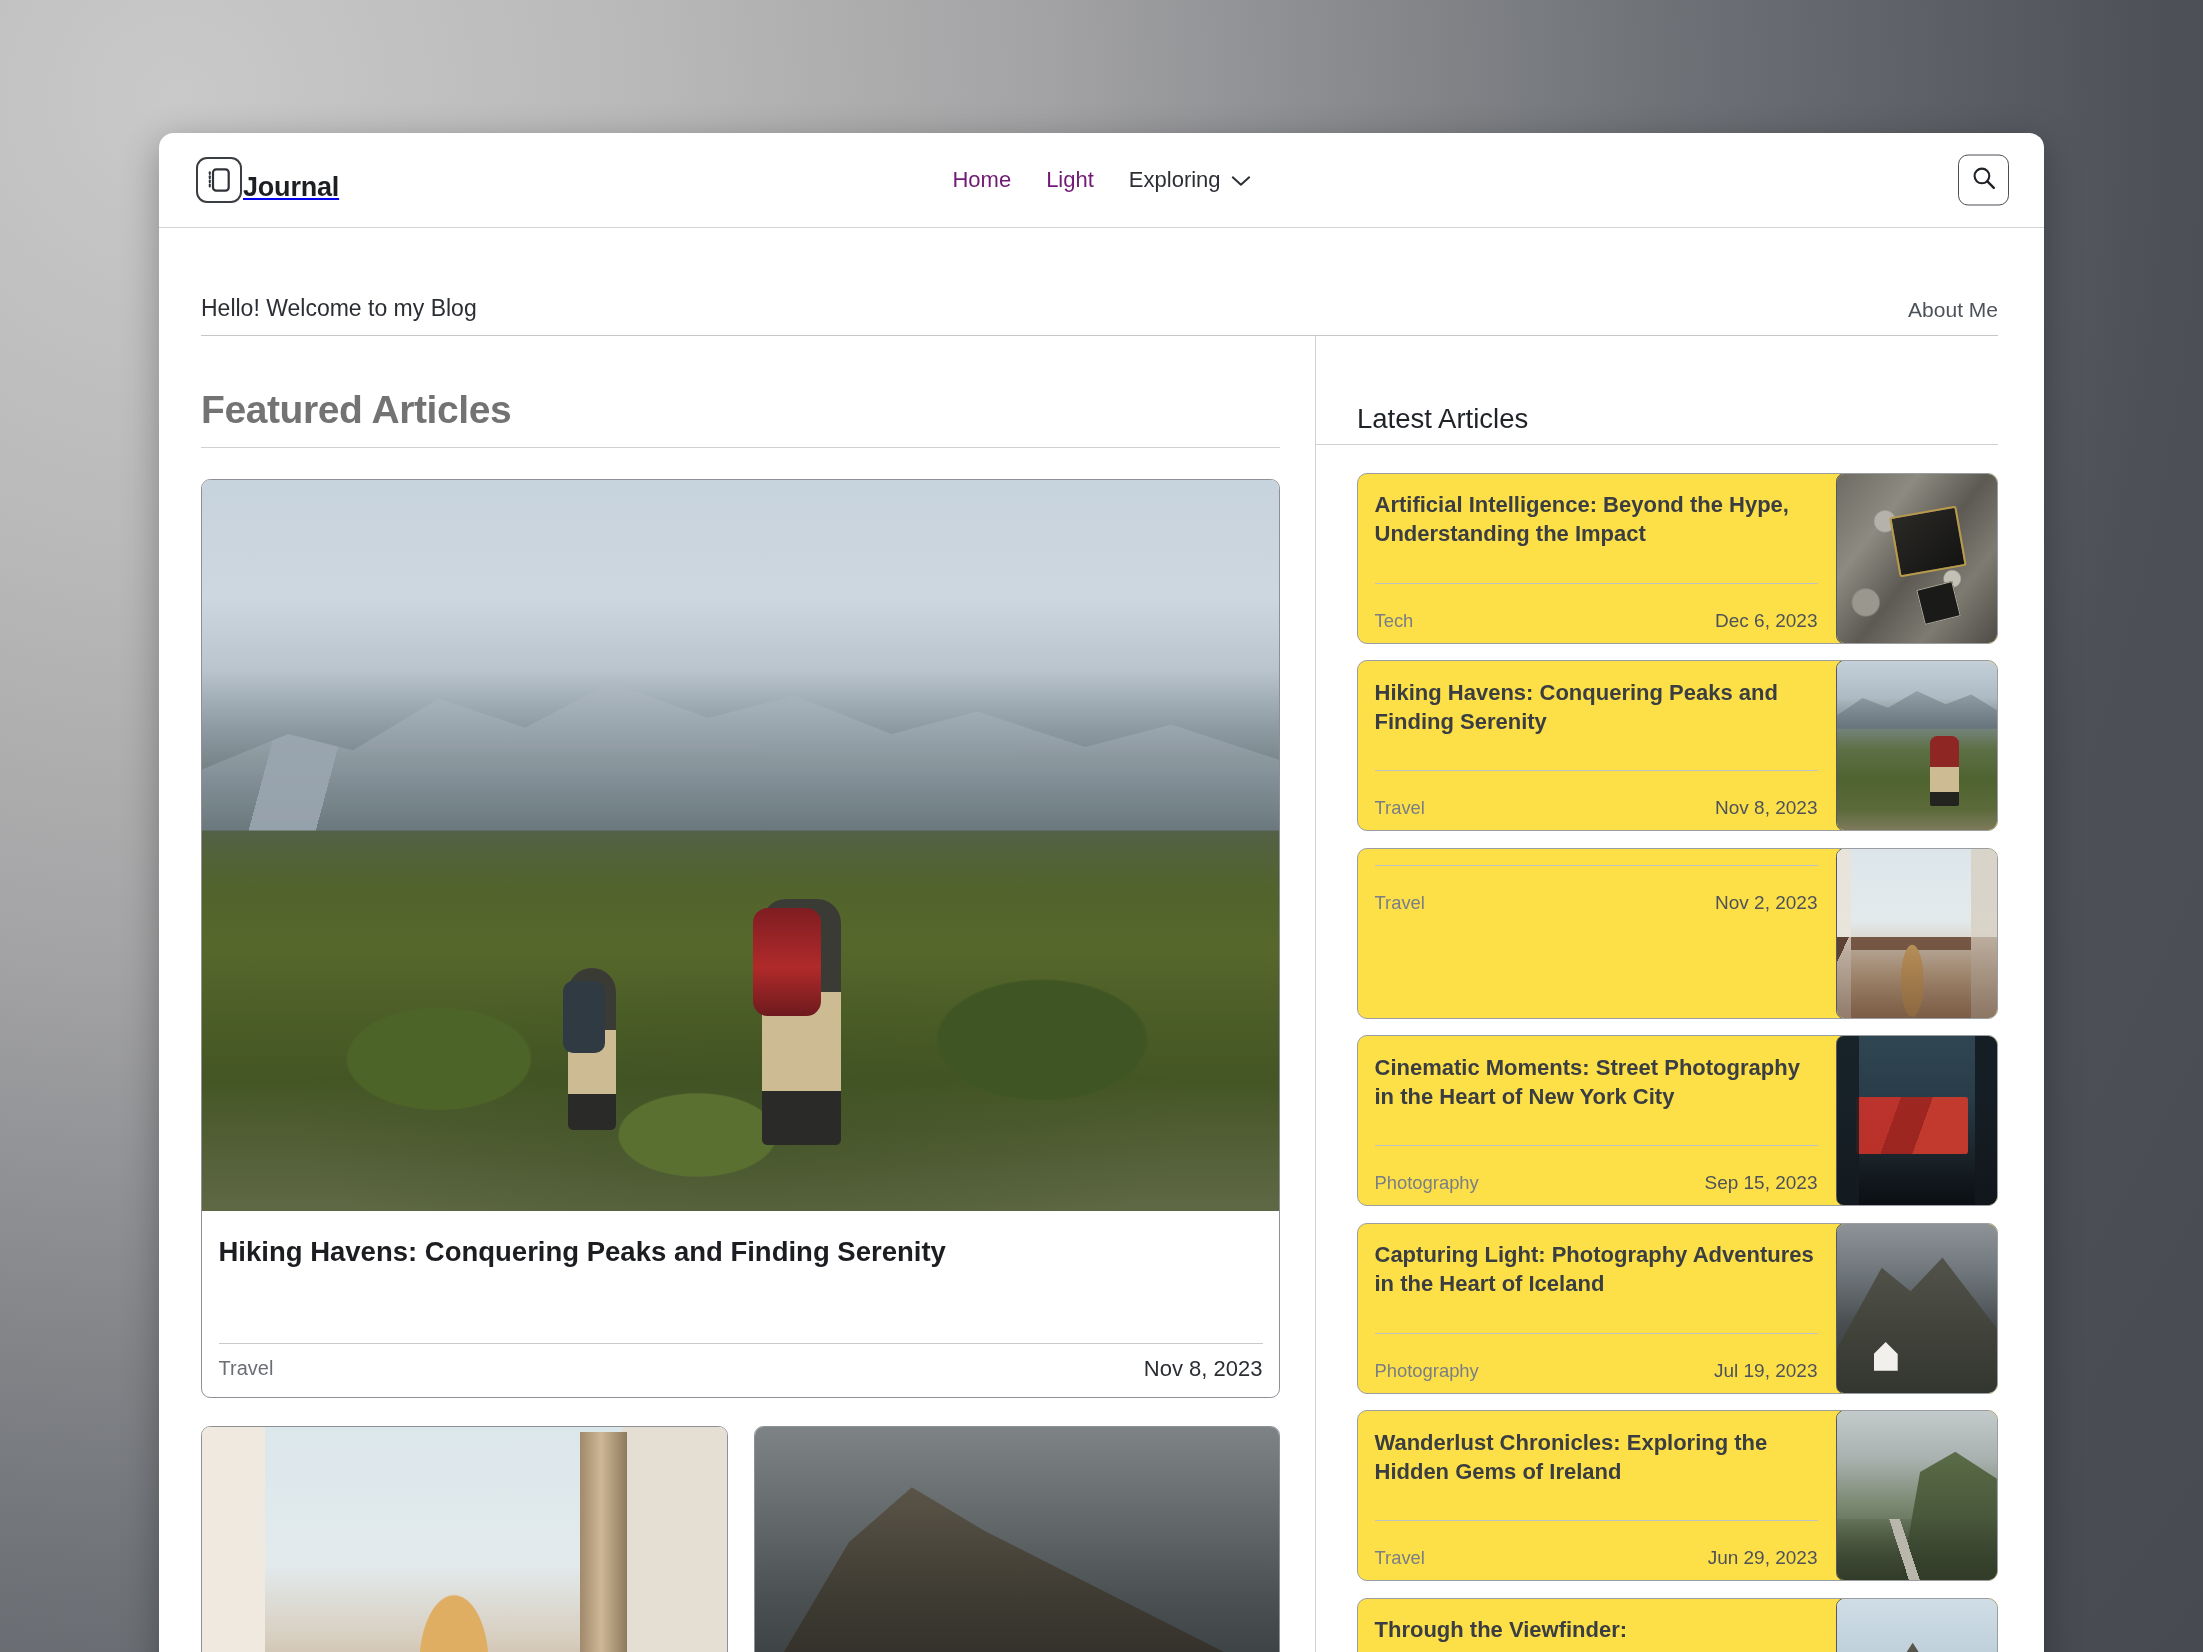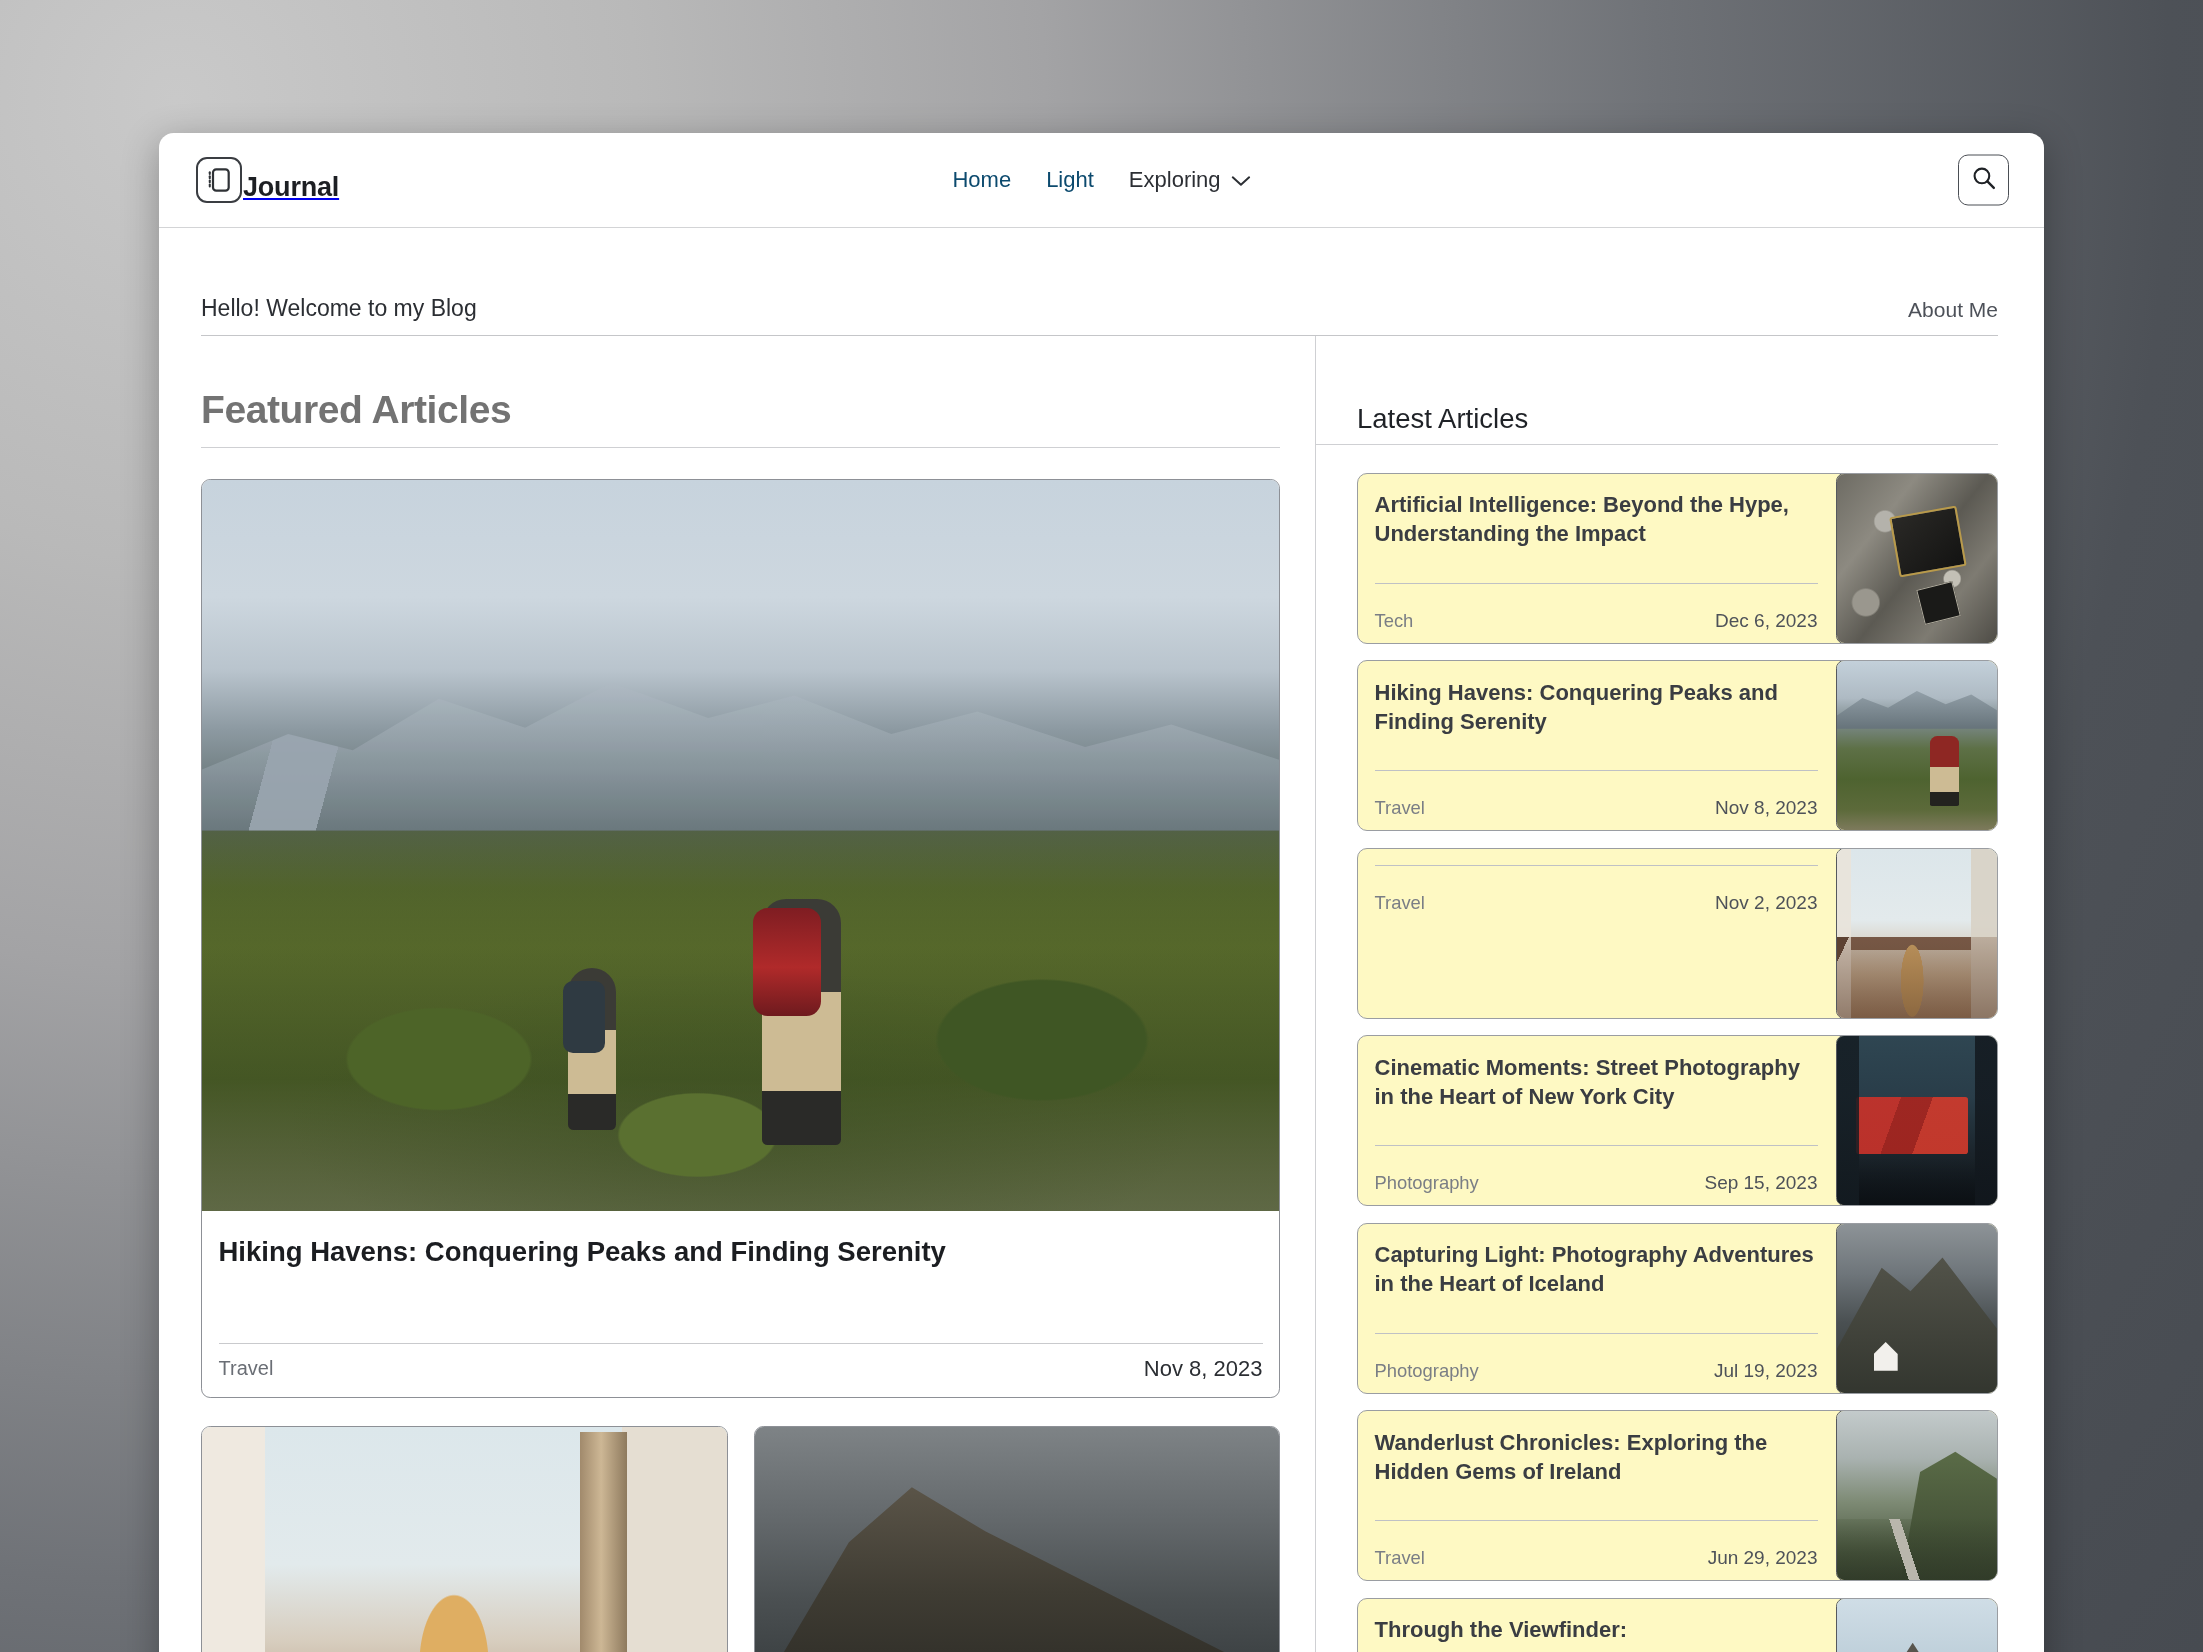--- a/index.html
+++ b/index.html
@@ -66,21 +66,21 @@
     position: absolute;
     left: 50%;
     transform: translateX(-50%);
     display: flex;
     align-items: center;
     gap: 35px;
   }
 
   .nav-link {
     font-size: 22px;
-    color: #0c4a6e;
+    color: #701a75;
     text-decoration: none;
     white-space: nowrap;
   }
 
   .nav-dropdown {
     display: flex;
     align-items: center;
     gap: 10px;
     font-size: 22px;
     color: #2c2f34;
@@ -227,21 +227,21 @@
   .latest-list {
     margin-top: 27.5px;
     display: flex;
     flex-direction: column;
     gap: 16.5px;
   }
 
   .latest-card {
     border: 1.8px solid #9a9da2;
     border-radius: 10px;
-    background: #fef9c3;
+    background: #fde047;
     display: flex;
     overflow: hidden;
     height: 171px;
   }
 
   .latest-text {
     flex: 1 1 auto;
     padding: 16.5px 18.4px 0 16.5px;
     display: flex;
     flex-direction: column;

